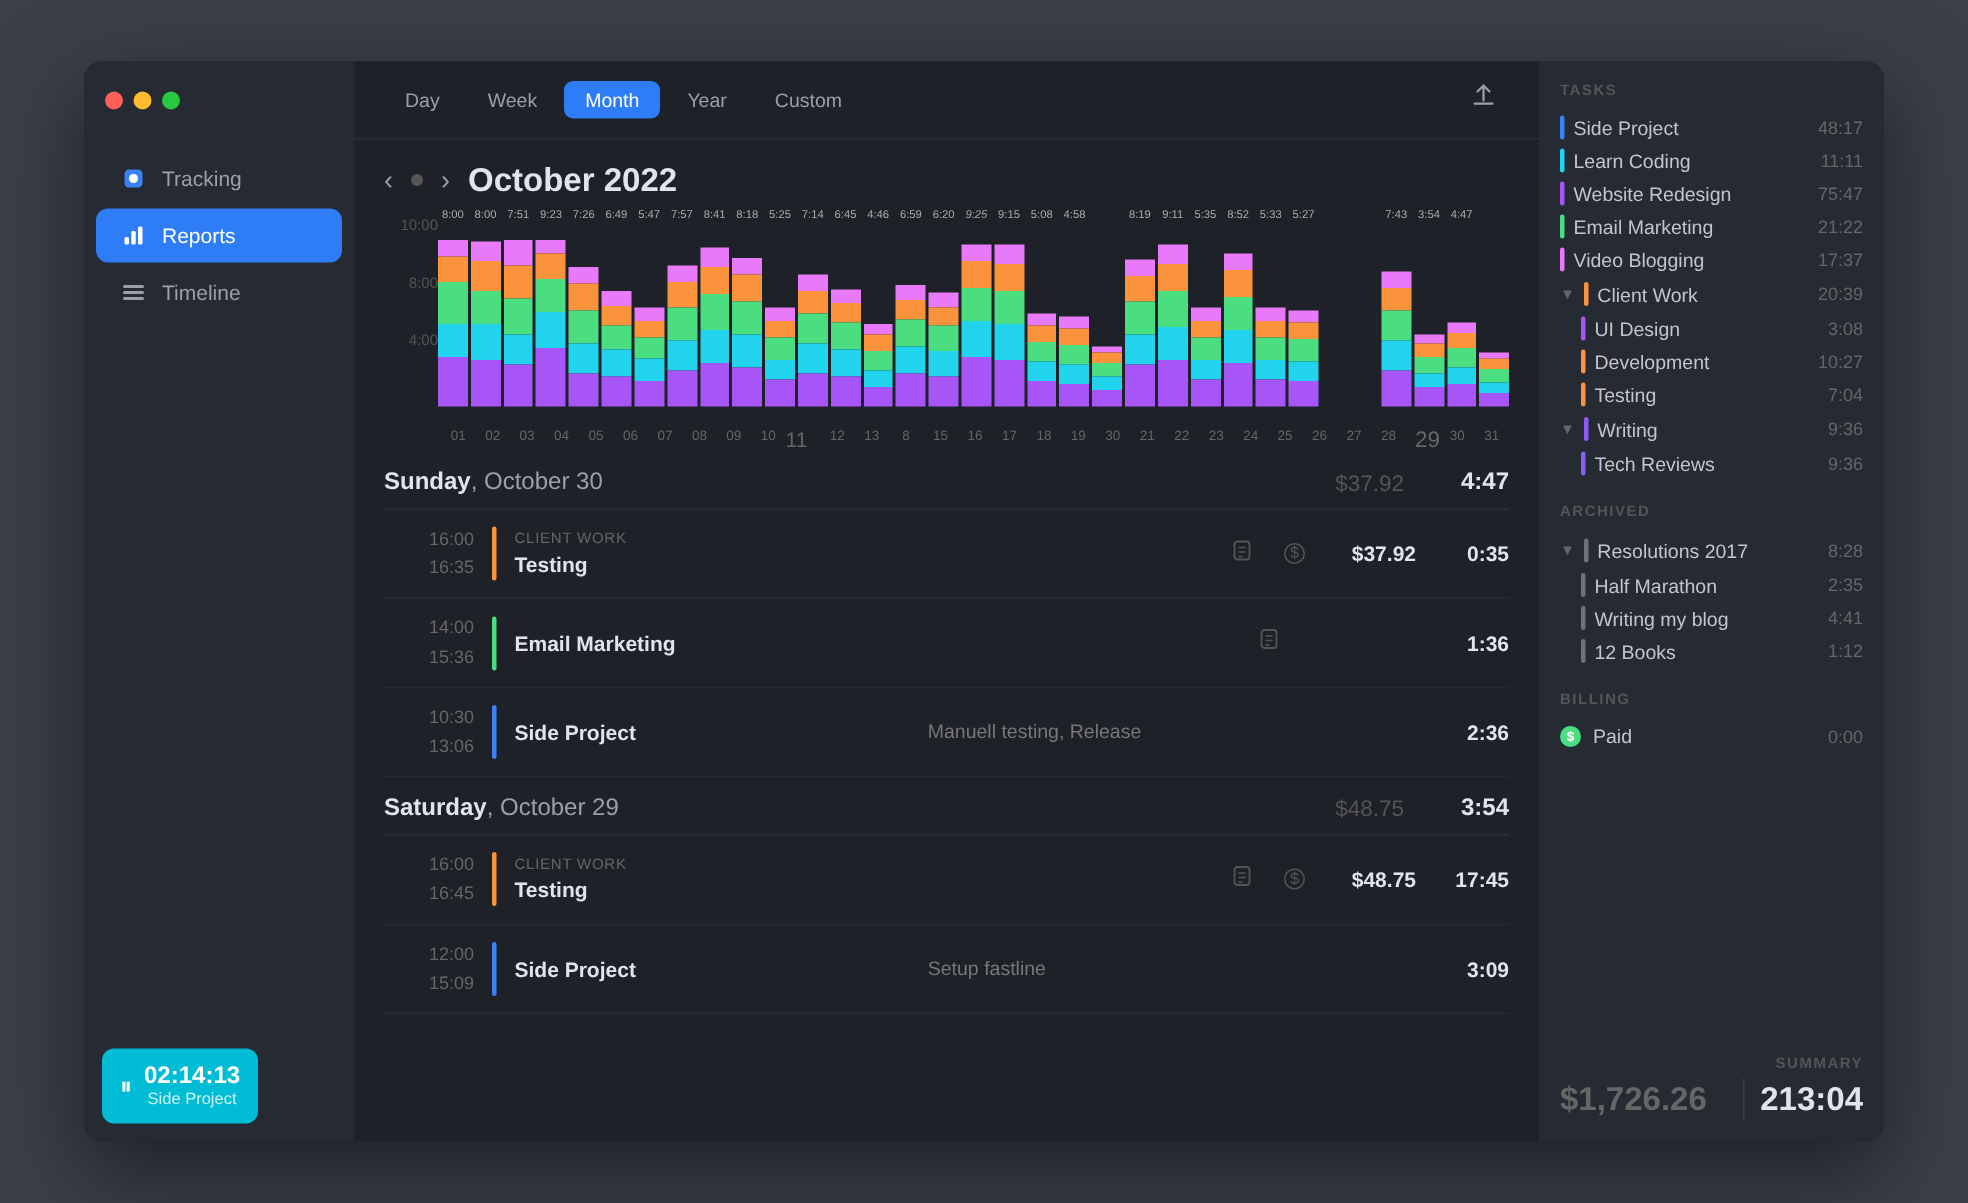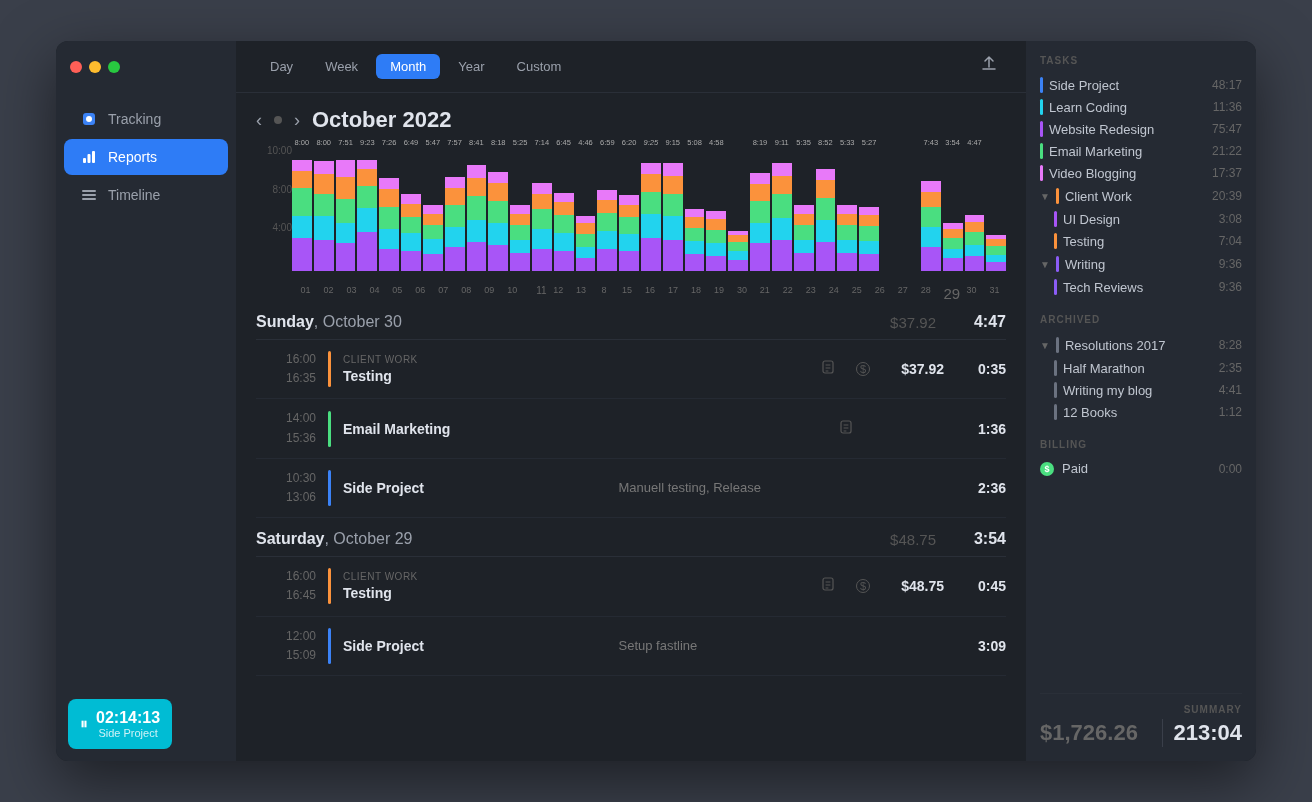--- a/index.html
+++ b/index.html
@@ -688,21 +688,21 @@
           <span style="flex: 1 1 0%; font-size: 9px; color: rgb(102, 102, 102); text-align: center;">01</span>
           <span style="flex: 1 1 0%; font-size: 9px; color: rgb(102, 102, 102); text-align: center;">02</span>
           <span style="flex: 1 1 0%; font-size: 9px; color: rgb(102, 102, 102); text-align: center;">03</span>
           <span style="flex: 1 1 0%; font-size: 9px; color: rgb(102, 102, 102); text-align: center;">04</span>
           <span style="flex: 1 1 0%; font-size: 9px; color: rgb(102, 102, 102); text-align: center;">05</span>
           <span style="flex: 1 1 0%; font-size: 9px; color: rgb(102, 102, 102); text-align: center;">06</span>
           <span style="flex: 1 1 0%; font-size: 9px; color: rgb(102, 102, 102); text-align: center;">07</span>
           <span style="flex: 1 1 0%; font-size: 9px; color: rgb(102, 102, 102); text-align: center;">08</span>
           <span style="flex: 1 1 0%; font-size: 9px; color: rgb(102, 102, 102); text-align: center;">09</span>
           <span style="flex: 1 1 0%; font-size: 9px; color: rgb(102, 102, 102); text-align: center;">10</span>
-          <span style="flex: 1 1 0%; font-size: 10px; color: rgb(102, 102, 102); text-align: right;">11</span>
+          <span style="flex: 1 1 0%; font-size: 14px; color: rgb(102, 102, 102); text-align: left;">11</span>
           <span style="flex: 1 1 0%; font-size: 9px; color: rgb(102, 102, 102); text-align: center;">12</span>
           <span style="flex: 1 1 0%; font-size: 9px; color: rgb(102, 102, 102); text-align: center;">13</span>
           <span style="flex: 1 1 0%; font-size: 9px; color: rgb(102, 102, 102); text-align: center;">8</span>
           <span style="flex: 1 1 0%; font-size: 9px; color: rgb(102, 102, 102); text-align: center;">15</span>
           <span style="flex: 1 1 0%; font-size: 9px; color: rgb(102, 102, 102); text-align: center;">16</span>
           <span style="flex: 1 1 0%; font-size: 9px; color: rgb(102, 102, 102); text-align: center;">17</span>
           <span style="flex: 1 1 0%; font-size: 9px; color: rgb(102, 102, 102); text-align: center;">18</span>
           <span style="flex: 1 1 0%; font-size: 9px; color: rgb(102, 102, 102); text-align: center;">19</span>
           <span style="flex: 1 1 0%; font-size: 9px; color: rgb(102, 102, 102); text-align: center;">30</span>
           <span style="flex: 1 1 0%; font-size: 9px; color: rgb(102, 102, 102); text-align: center;">21</span>
@@ -797,21 +797,21 @@
       <span class="entry-file-icon">
         <svg width="16" height="16" viewBox="0 0 16 16" fill="none">
                 <rect x="3" y="2" width="10" height="12" rx="2" stroke="#555" stroke-width="1.2"></rect>
                 <path d="M6 6h4M6 9h4M6 12h2" stroke="#555" stroke-width="1" stroke-linecap="round"></path>
               </svg>
       </span>
       <div style="display:flex;align-items:center;">
               <span style="font-size:11px;color:#555;border:1px solid #555;border-radius:50%;width:14px;height:14px;display:inline-flex;align-items:center;justify-content:center;margin-right:4px;">$</span>
               <span style="font-size:14px;font-weight:600;color:#e0e4ec;min-width:70px;text-align:right;">$48.75</span>
             </div>
-      <div class="entry-duration">0:45</div>
+      <div class="entry-duration">17:45</div>
     </div>
           <div class="entry-row">
       <div class="entry-time">12:00<br>15:09</div>
       <div class="entry-bar" style="background:#3b82f6;"></div>
       <div class="entry-details">
 
         <div class="entry-name">Side Project</div>
       </div>
       <div class="entry-description">Setup fastline</div>
 
@@ -829,21 +829,21 @@
       <div class="panel-section-title">TASKS</div>
       <div id="tasks-list">
           <div class="task-item">
     <div class="task-color-bar" style="background:#3b82f6;"></div>
     <span class="task-name">Side Project</span>
     <span class="task-duration">48:17</span>
   </div>
           <div class="task-item">
     <div class="task-color-bar" style="background:#22d3ee;"></div>
     <span class="task-name">Learn Coding</span>
-    <span class="task-duration">11:36</span>
+    <span class="task-duration">11:11</span>
   </div>
           <div class="task-item">
     <div class="task-color-bar" style="background:#a855f7;"></div>
     <span class="task-name">Website Redesign</span>
     <span class="task-duration">75:47</span>
   </div>
           <div class="task-item">
     <div class="task-color-bar" style="background:#4ade80;"></div>
     <span class="task-name">Email Marketing</span>
     <span class="task-duration">21:22</span>
@@ -856,20 +856,25 @@
           <div class="task-group-header">
     <span class="chevron">▼</span>
     <div class="task-color-bar" style="background:#fb923c;"></div>
     <span class="task-group-name">Client Work</span>
     <span class="task-group-duration">20:39</span>
   </div>
           <div class="task-sub-item">
         <div class="task-color-bar" style="background:#a855f7;"></div>
         <span class="task-name">UI Design</span>
         <span class="task-duration">3:08</span>
+      </div>
+          <div class="task-sub-item">
+        <div class="task-color-bar" style="background:#fb923c;"></div>
+        <span class="task-name">Development</span>
+        <span class="task-duration">10:27</span>
       </div>
           <div class="task-sub-item">
         <div class="task-color-bar" style="background:#fb923c;"></div>
         <span class="task-name">Testing</span>
         <span class="task-duration">7:04</span>
       </div>
           <div class="task-group-header">
     <span class="chevron">▼</span>
     <div class="task-color-bar" style="background:#8b5cf6;"></div>
     <span class="task-group-name">Writing</span>

